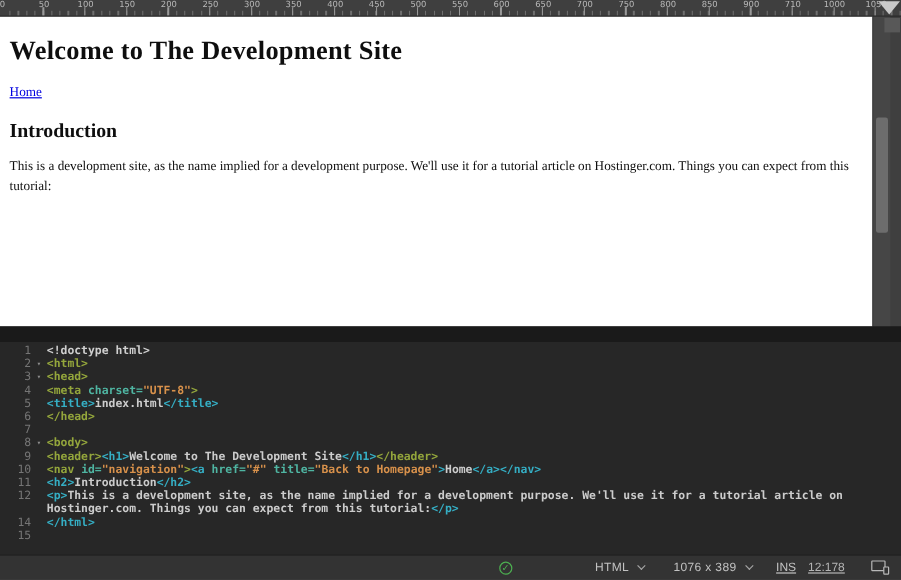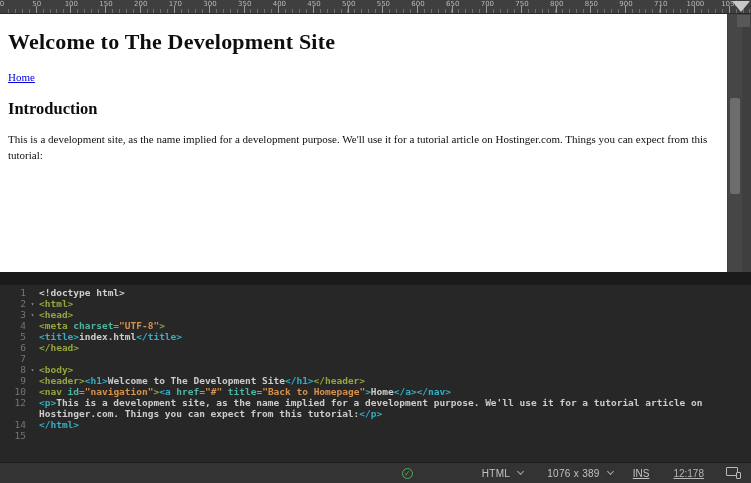--- a/index.html
+++ b/index.html
@@ -84,38 +84,38 @@
     margin-right:22px; cursor:pointer;
   }
   .sb-item { display:flex; align-items:center; cursor:pointer; }
   .sb-text { letter-spacing:0.3px; }
   .chevron {
     width:5px; height:5px; border-right:1px solid #a5a5a5; border-bottom:1px solid #a5a5a5;
     transform:rotate(45deg); margin:-3px 0 0 8px;
   }
   .sp22 { margin-right:24px;padding-left:47px; }
   .sp18 { margin-right:20px; }
-  .sb-ins { margin-right:24px;text-decoration:underline; }
+  .sb-ins { margin-right:10px;text-decoration:underline; }
   .sb-pos { margin-right:22px; color:#b5b5b5;text-decoration:underline; }
   .devices-icon { position:relative; width:15px; height:12px; cursor:pointer; }
   .devices-monitor { position:absolute; top:0; left:0; width:12px; height:9px; border:1px solid #b9b9b9; border-radius:1px; }
   .devices-phone { position:absolute; right:0; bottom:0; width:5px; height:7px; border:1px solid #b9b9b9; background:#333333; border-radius:1px; }
 </style>
 </head>
 <body>
 
 <div class="app">
 
   <div class="ruler">
       <span class="ruler-label" style="left: 2px;">0</span>
       <span class="ruler-label" style="left: 36.67px;">50</span>
       <span class="ruler-label" style="left: 71.34px;">100</span>
       <span class="ruler-label" style="left: 106.01px;">150</span>
       <span class="ruler-label" style="left: 140.68px;">200</span>
-      <span class="ruler-label" style="left: 175.35px;">170</span>
+      <span class="ruler-label" style="left: 175.35px;">250</span>
       <span class="ruler-label" style="left: 210.02px;">300</span>
       <span class="ruler-label" style="left: 244.69px;">350</span>
       <span class="ruler-label" style="left: 279.36px;">400</span>
       <span class="ruler-label" style="left: 314.03px;">450</span>
       <span class="ruler-label" style="left: 348.7px;">500</span>
       <span class="ruler-label" style="left: 383.37px;">550</span>
       <span class="ruler-label" style="left: 418.04px;">600</span>
       <span class="ruler-label" style="left: 452.71px;">650</span>
       <span class="ruler-label" style="left: 487.38px;">700</span>
       <span class="ruler-label" style="left: 522.05px;">750</span>
@@ -151,20 +151,21 @@
         <div class="code-row"><span class="gutter-num">1</span><span class="fold"></span><span class="code-text"><span class="tok-doctype">&lt;!doctype html&gt;</span></span></div>
         <div class="code-row"><span class="gutter-num">2</span><span class="fold">▾</span><span class="code-text"><span class="tok-tag">&lt;html&gt;</span></span></div>
         <div class="code-row"><span class="gutter-num">3</span><span class="fold">▾</span><span class="code-text"><span class="tok-tag">&lt;head&gt;</span></span></div>
         <div class="code-row"><span class="gutter-num">4</span><span class="fold"></span><span class="code-text"><span class="tok-tag">&lt;meta </span><span class="tok-attr">charset=</span><span class="tok-val">"UTF-8"</span><span class="tok-tag">&gt;</span></span></div>
         <div class="code-row"><span class="gutter-num">5</span><span class="fold"></span><span class="code-text"><span class="tok-tag2">&lt;title&gt;</span><span class="tok-plain">index.html</span><span class="tok-tag2">&lt;/title&gt;</span></span></div>
         <div class="code-row"><span class="gutter-num">6</span><span class="fold"></span><span class="code-text"><span class="tok-tag">&lt;/head&gt;</span></span></div>
         <div class="code-row"><span class="gutter-num">7</span><span class="fold"></span><span class="code-text"></span></div>
         <div class="code-row"><span class="gutter-num">8</span><span class="fold">▾</span><span class="code-text"><span class="tok-tag">&lt;body&gt;</span></span></div>
         <div class="code-row"><span class="gutter-num">9</span><span class="fold"></span><span class="code-text"><span class="tok-tag">&lt;header&gt;</span><span class="tok-tag2">&lt;h1&gt;</span><span class="tok-plain">Welcome to The Development Site</span><span class="tok-tag2">&lt;/h1&gt;</span><span class="tok-tag">&lt;/header&gt;</span></span></div>
         <div class="code-row"><span class="gutter-num">10</span><span class="fold"></span><span class="code-text"><span class="tok-tag">&lt;nav </span><span class="tok-attr">id=</span><span class="tok-val">"navigation"</span><span class="tok-tag">&gt;</span><span class="tok-tag2">&lt;a </span><span class="tok-attr">href=</span><span class="tok-val">"#"</span><span class="tok-plain"> </span><span class="tok-attr">title=</span><span class="tok-val">"Back to Homepage"</span><span class="tok-tag2">&gt;</span><span class="tok-plain">Home</span><span class="tok-tag2">&lt;/a&gt;</span><span class="tok-tag2">&lt;/nav&gt;</span></span></div>
+        <div class="code-row"><span class="gutter-num">11</span><span class="fold"></span><span class="code-text"><span class="tok-tag2">&lt;h2&gt;</span><span class="tok-plain">Introduction</span><span class="tok-tag2">&lt;/h2&gt;</span></span></div>
         <div class="code-row"><span class="gutter-num">12</span><span class="fold"></span><span class="code-text"><span class="tok-tag2">&lt;p&gt;</span><span class="tok-plain">This is a development site, as the name implied for a development purpose. We'll use it for a tutorial article on</span></span></div>
         <div class="code-row"><span class="gutter-num"></span><span class="fold"></span><span class="code-text"><span class="tok-plain">Hostinger.com. Things you can expect from this tutorial:</span><span class="tok-tag2">&lt;/p&gt;</span></span></div>
         <div class="code-row"><span class="gutter-num">14</span><span class="fold"></span><span class="code-text"><span class="tok-tag2">&lt;/html&gt;</span></span></div>
         <div class="code-row"><span class="gutter-num">15</span><span class="fold"></span><span class="code-text"></span></div>
       </div>
   </div>
 
   <div class="status-bar">
     <div class="lint-icon">✓</div>
     <div class="sb-item sp22">

